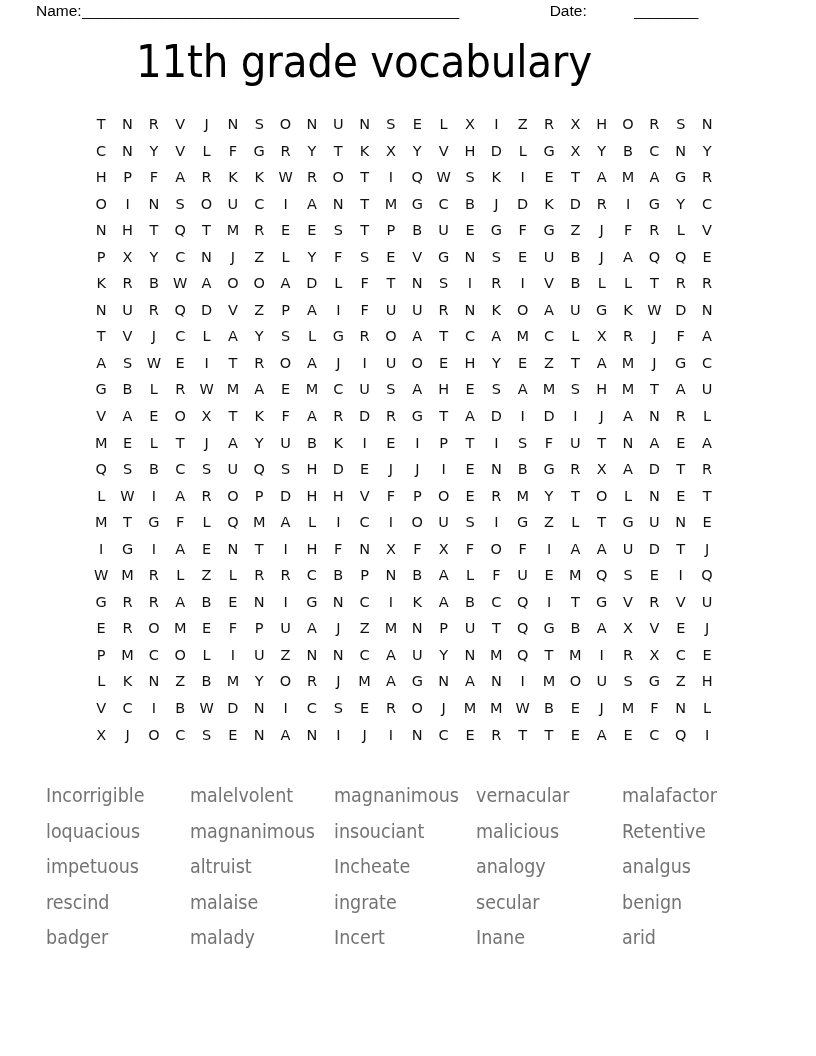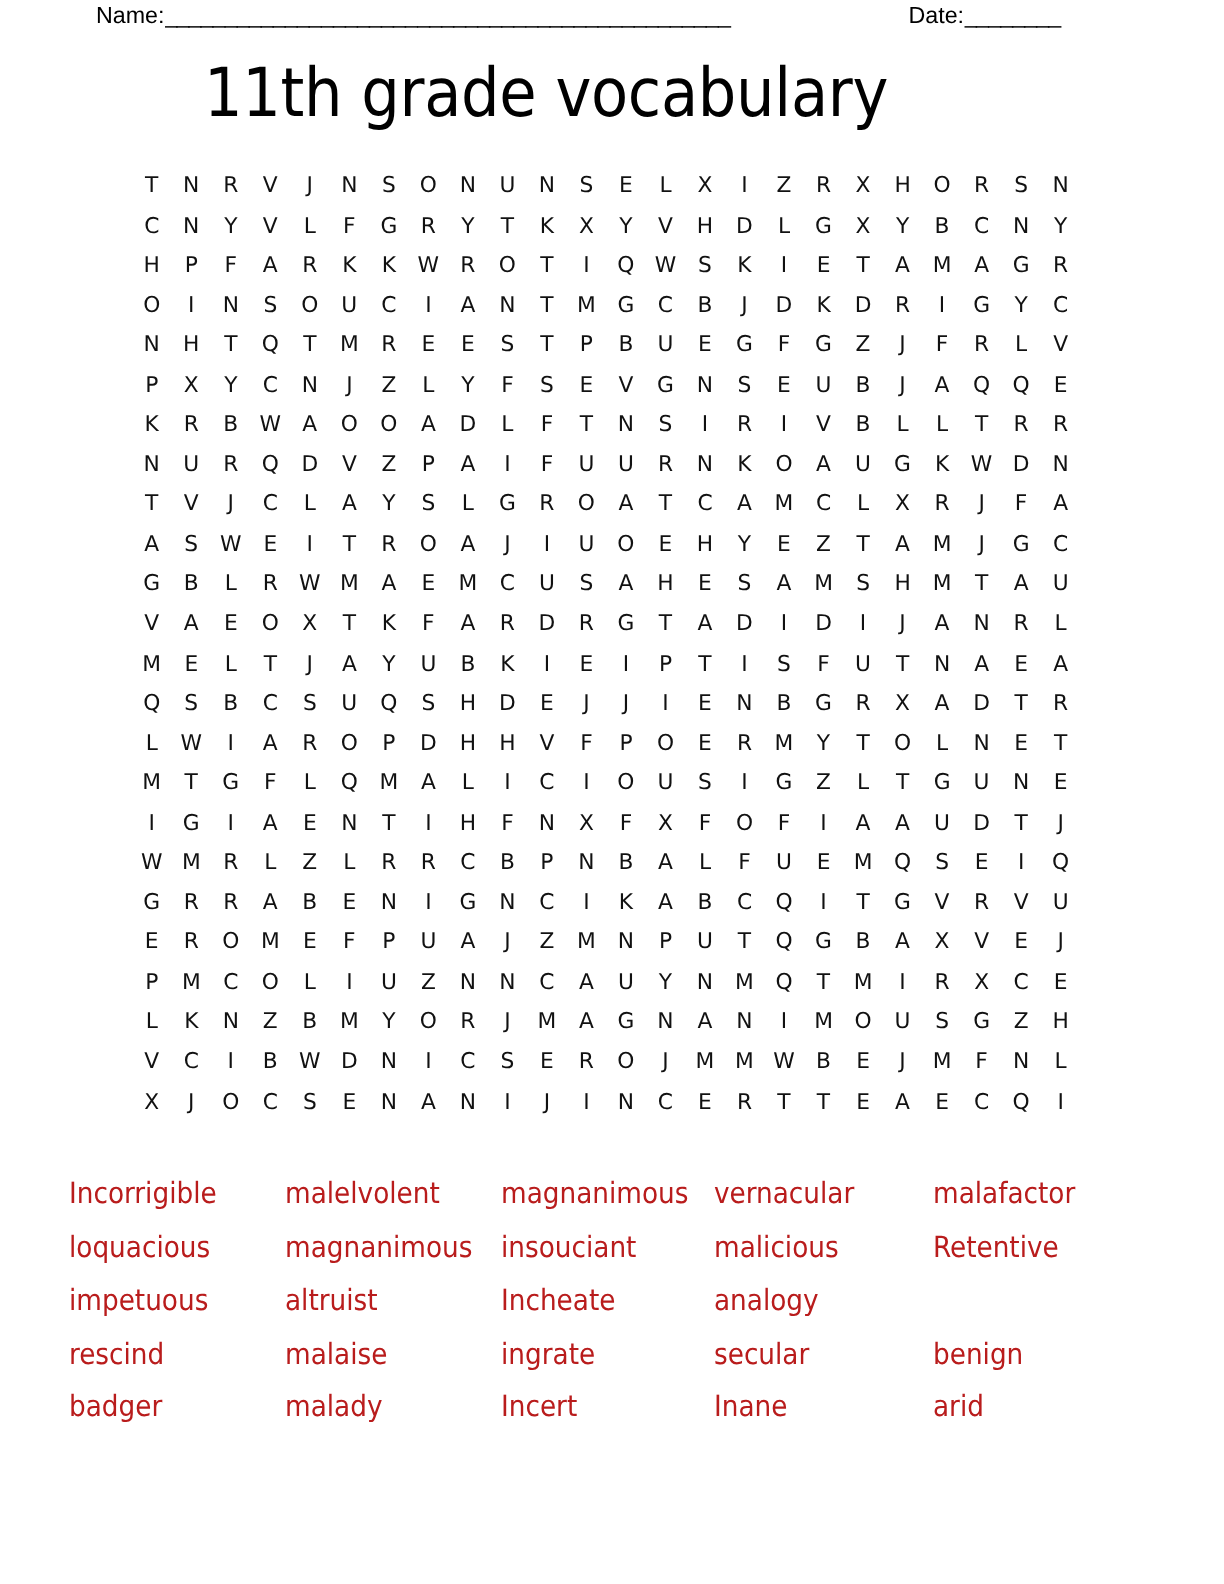--- a/index.html
+++ b/index.html
@@ -24,29 +24,28 @@
     width: 744px;
     height: 22px;
     display: flex;
     align-items: baseline;
     font-size: 15.5px;
     white-space: nowrap;
   }
   .hdr-label {
     font-family: "Liberation Sans", sans-serif;
     letter-spacing: 0px;
-    margin-left: 28px;
   }
   .hdr-rule {
     font-family: "Liberation Sans", sans-serif;
     letter-spacing: -0.6px;
     overflow: hidden;
   }
   .rule-name { width: 448px; }
-  .rule-date { width: 78px; }
+  .rule-date { width: 78px; margin-left: 47px; }
   .hdr-gap { width: 20px; }
 
   
   .puzzle-title {
     position: absolute;
     top: 33px;
     left: 0;
     width: 728px;
     text-align: center;
     font-family: "DejaVu Sans Condensed", "Liberation Sans Narrow", "Liberation Sans", sans-serif;
@@ -88,21 +87,21 @@
   .word-row {
     display: flex;
     height: 35.6px;
     align-items: baseline;
   }
   .word-cell {
     font-family: "DejaVu Sans Condensed", "Liberation Sans Narrow", "Liberation Sans", sans-serif;
     font-size: 19.5px;
     line-height: 35.6px;
     white-space: nowrap;
-    color: #b91c1c;
+    color: #737373;
   }
   .wc0 { width: 144px; }
   .wc1 { width: 144px; }
   .wc2 { width: 142px; }
   .wc3 { width: 146px; }
   .wc4 { width: 160px; }
 </style>
 </head>
 <body>
 
@@ -756,20 +755,21 @@
     <span class="word-cell wc1">magnanimous</span>
     <span class="word-cell wc2">insouciant</span>
     <span class="word-cell wc3">malicious</span>
     <span class="word-cell wc4">Retentive</span>
   </div>
   <div class="word-row">
     <span class="word-cell wc0">impetuous</span>
     <span class="word-cell wc1">altruist</span>
     <span class="word-cell wc2">Incheate</span>
     <span class="word-cell wc3">analogy</span>
+    <span class="word-cell wc4">analgus</span>
   </div>
   <div class="word-row">
     <span class="word-cell wc0">rescind</span>
     <span class="word-cell wc1">malaise</span>
     <span class="word-cell wc2">ingrate</span>
     <span class="word-cell wc3">secular</span>
     <span class="word-cell wc4">benign</span>
   </div>
   <div class="word-row">
     <span class="word-cell wc0">badger</span>

